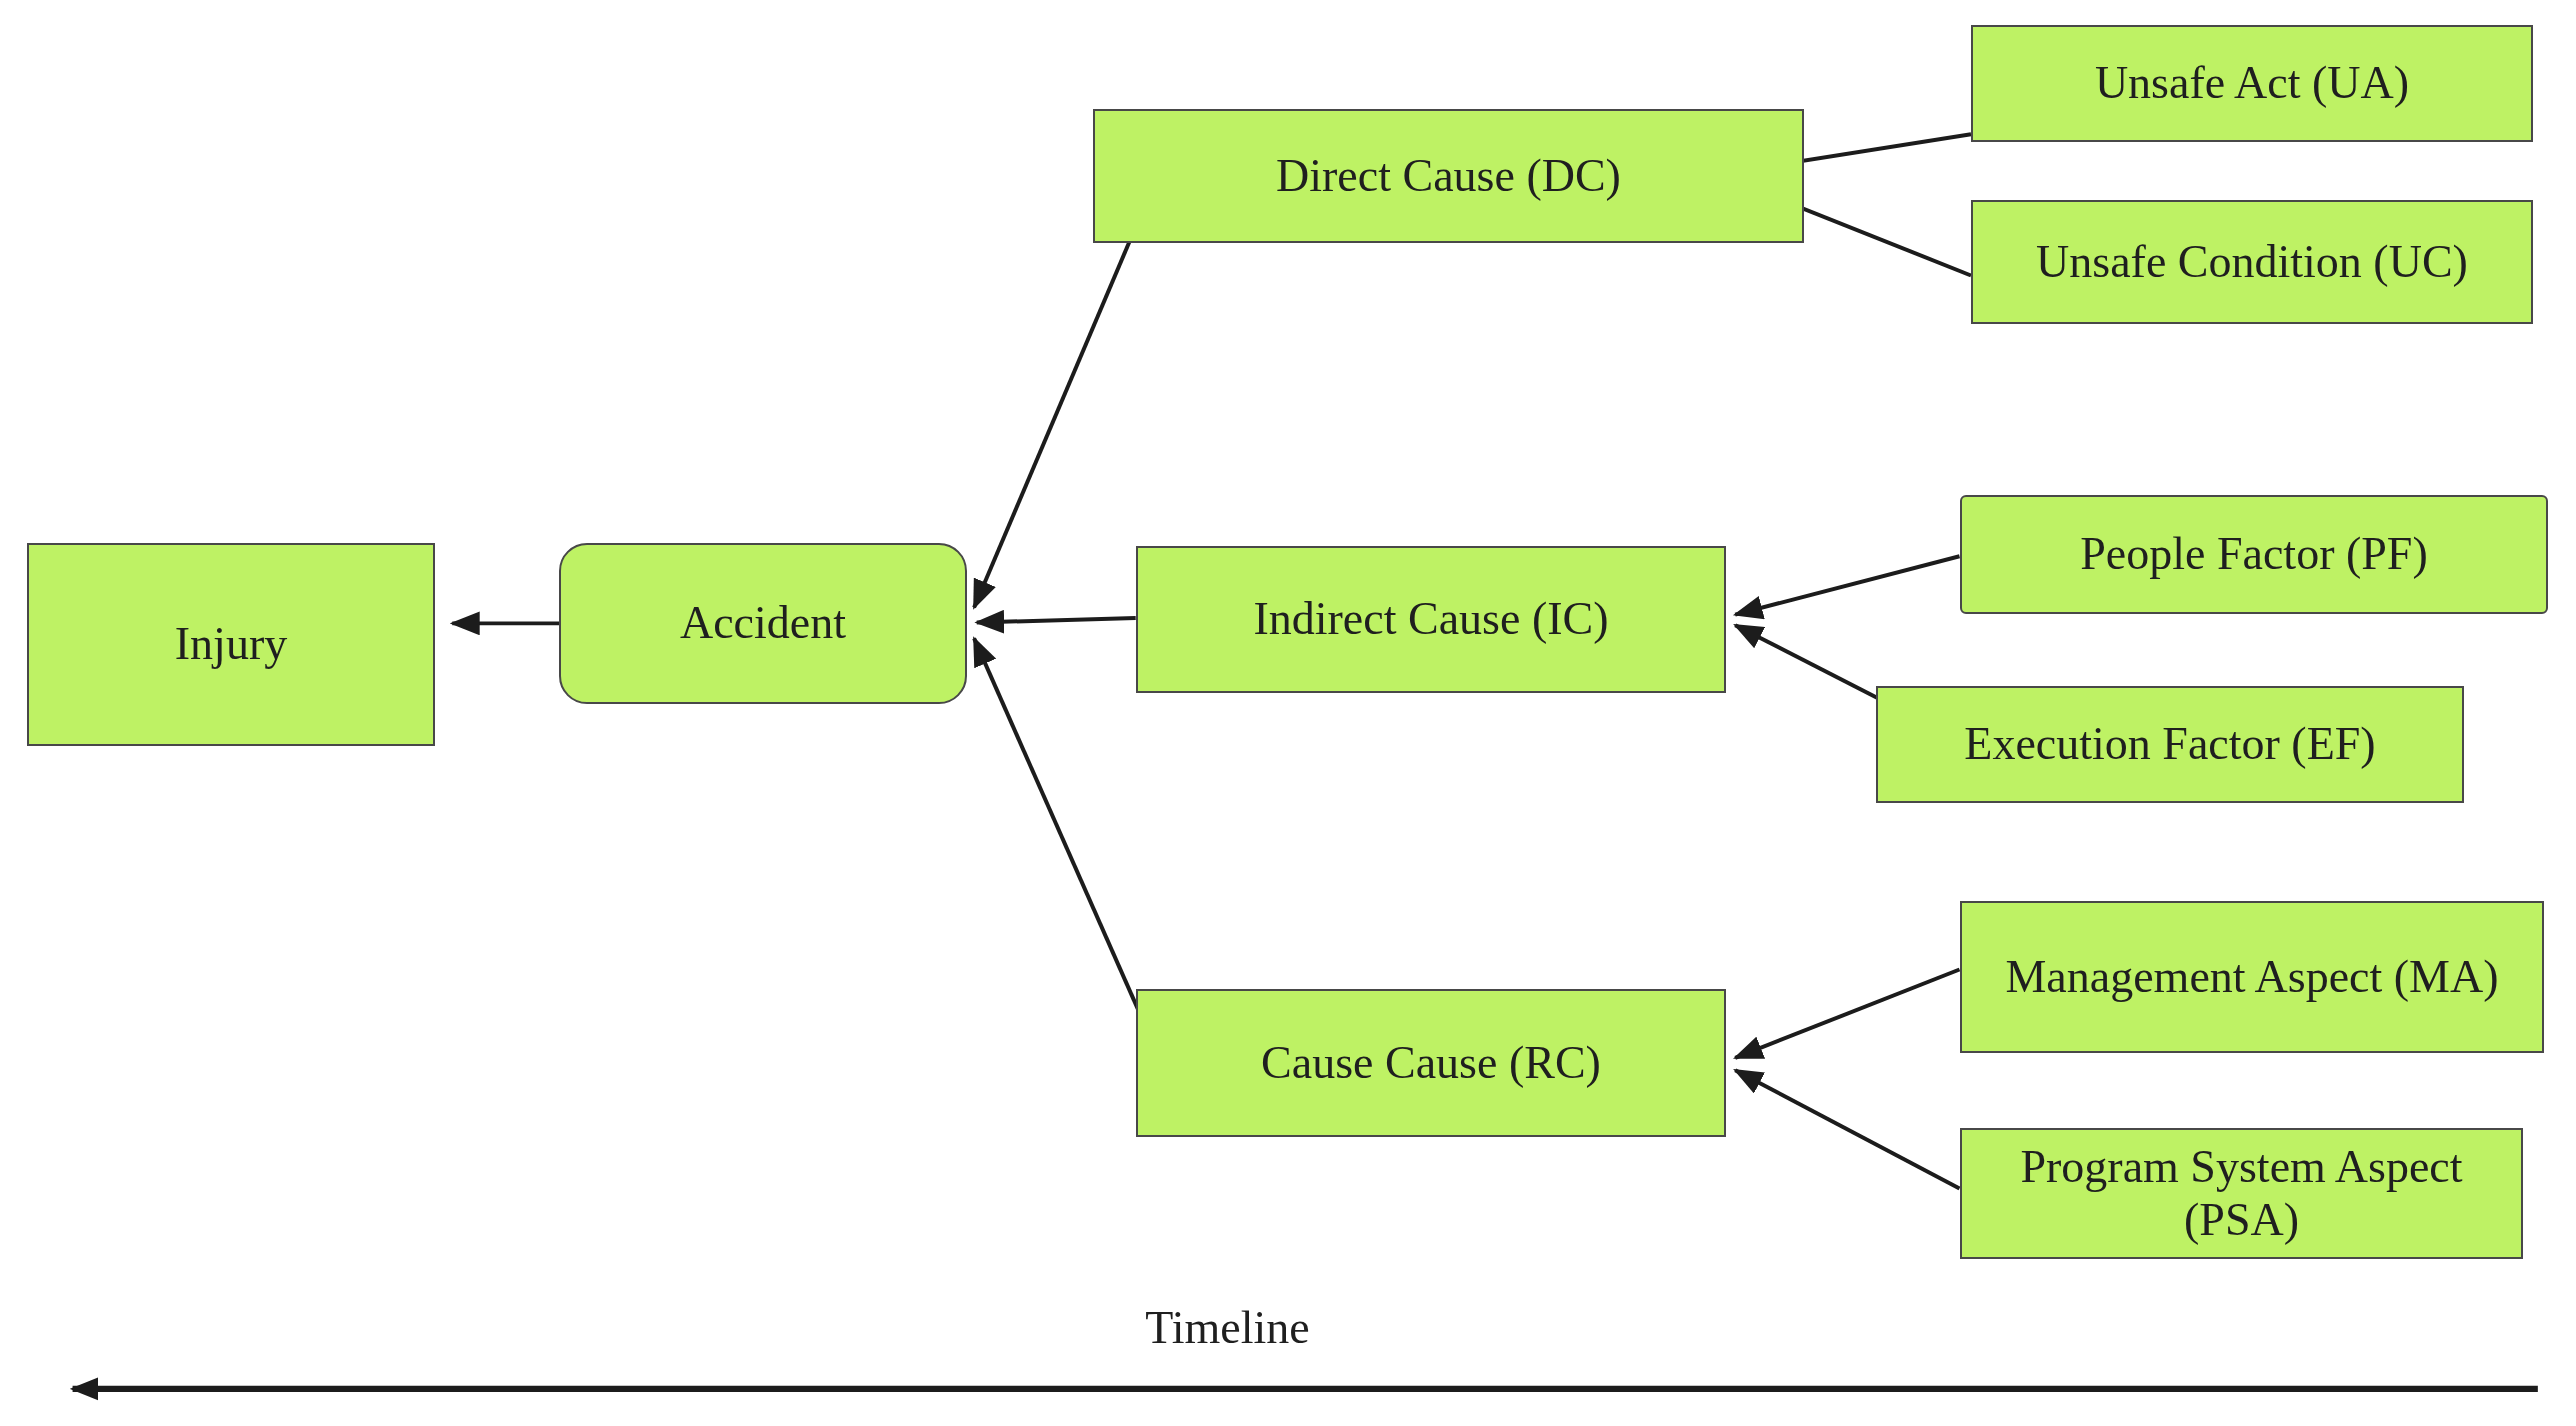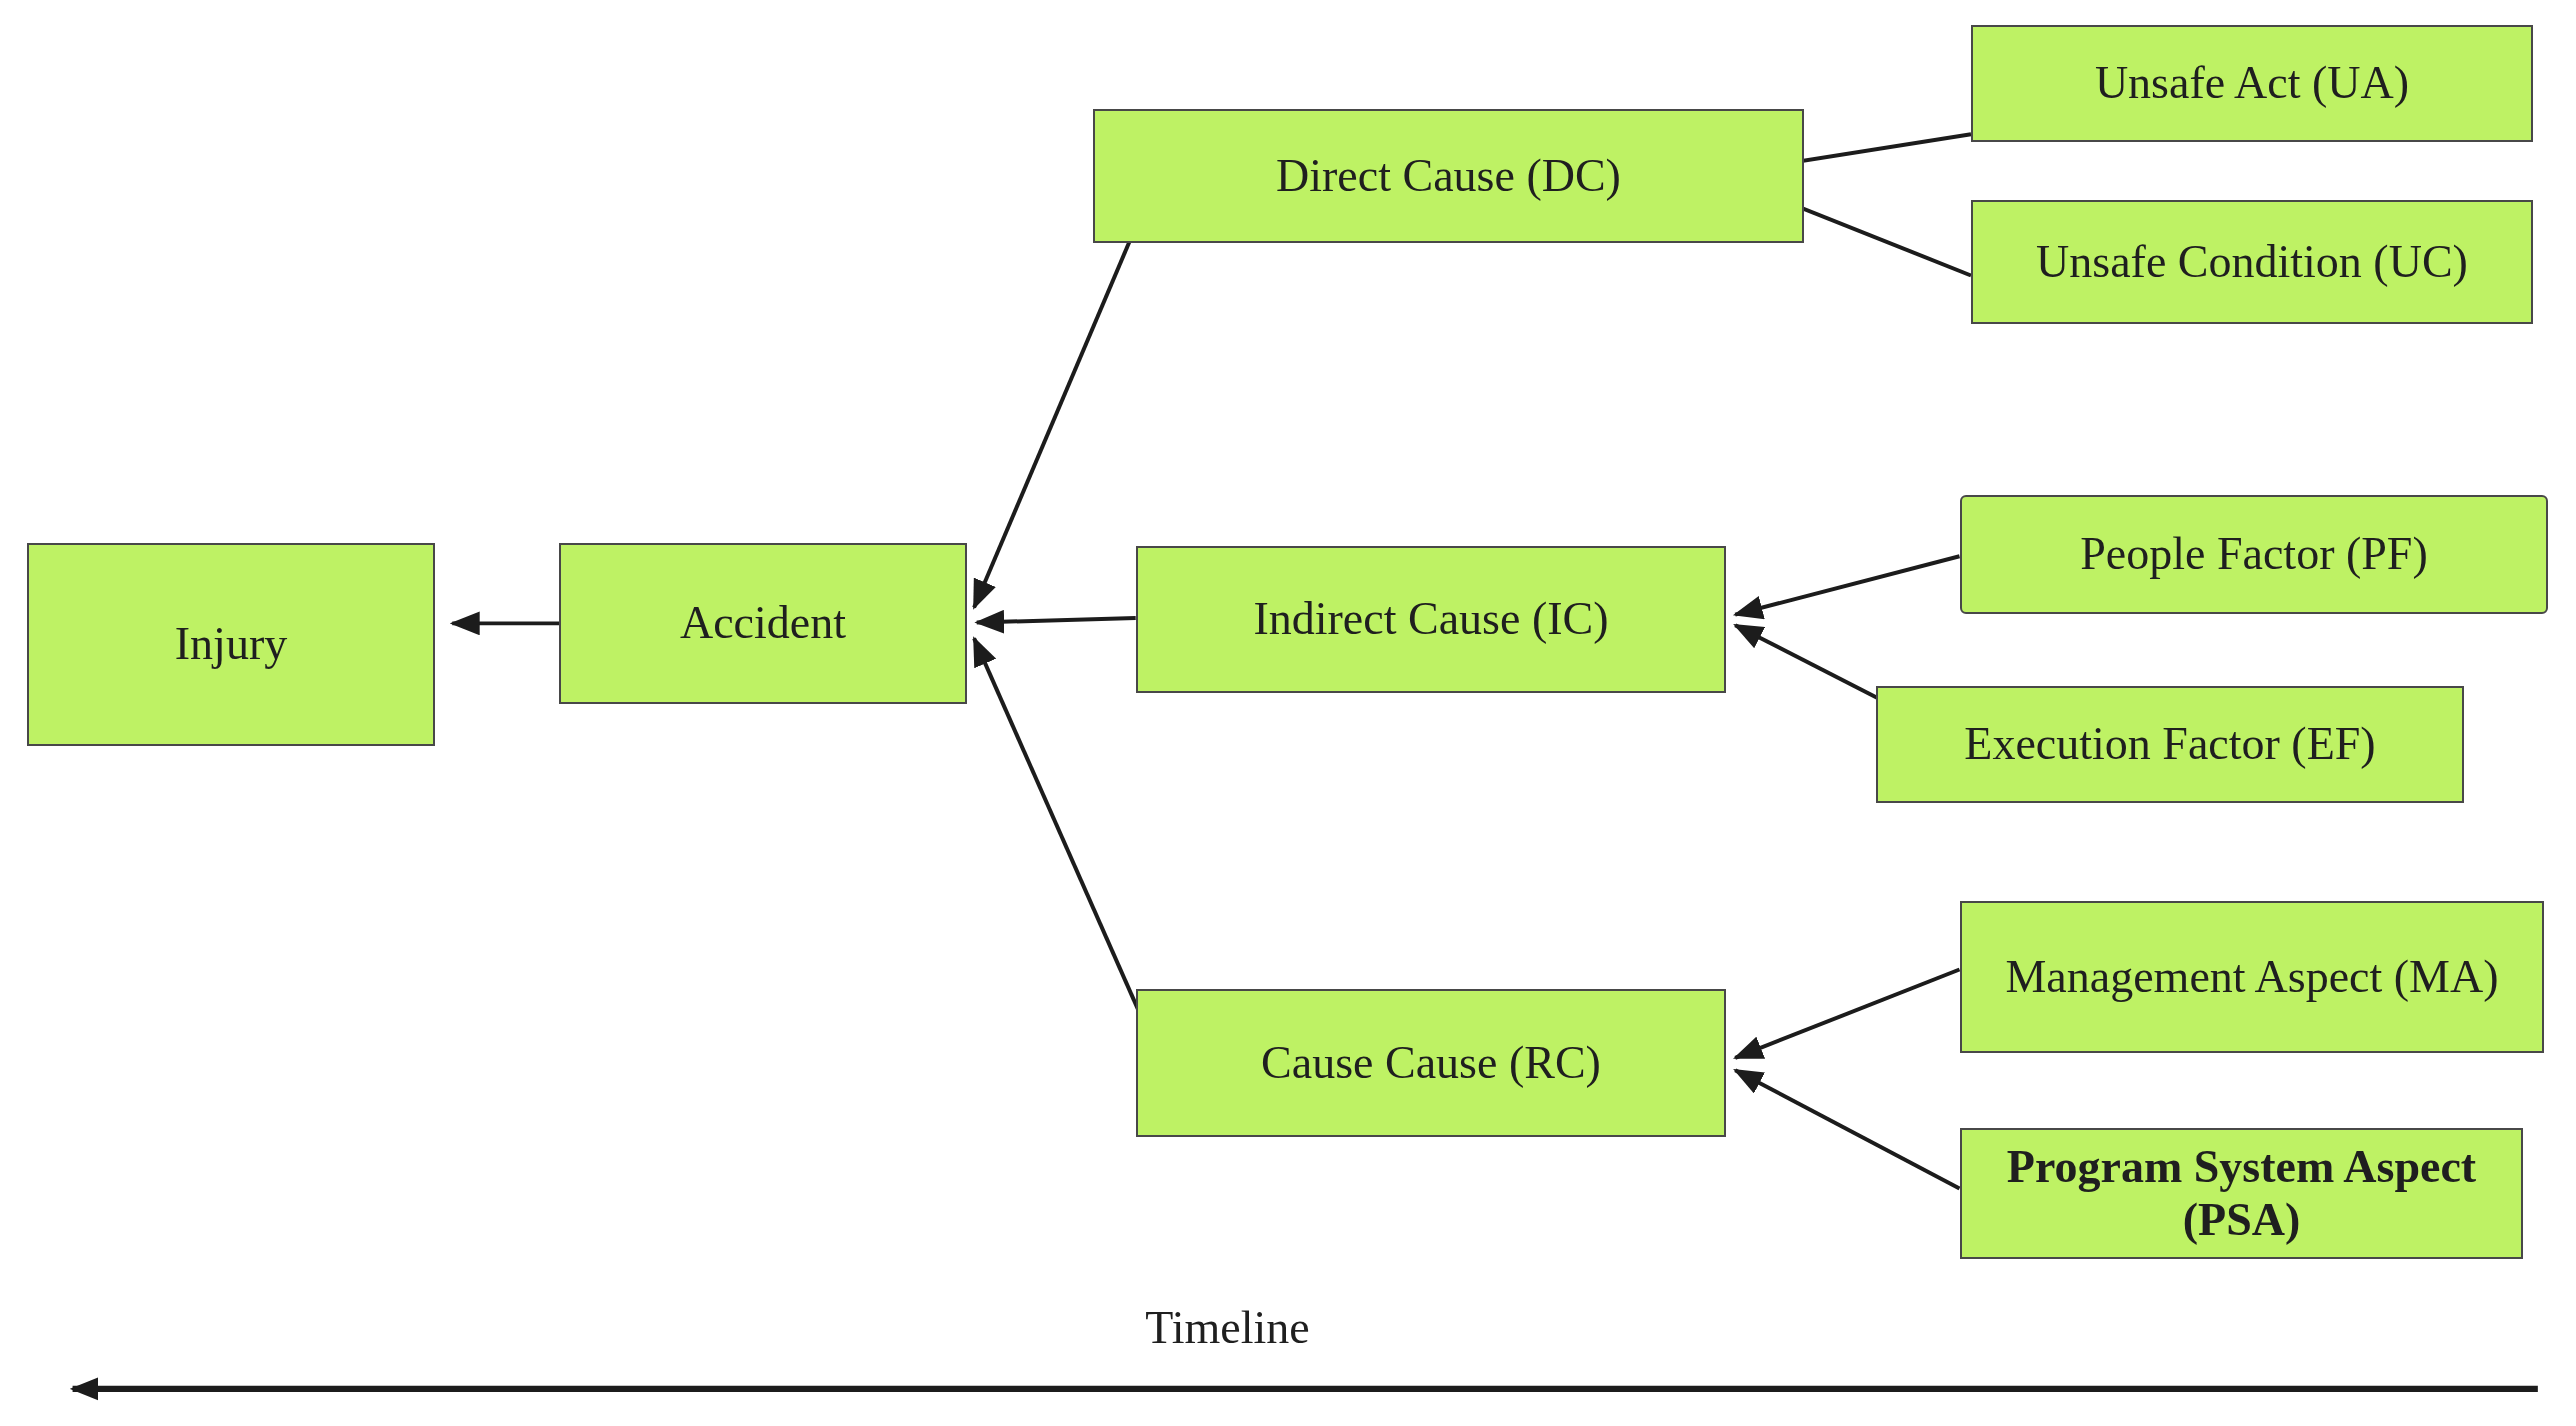--- a/index.html
+++ b/index.html
@@ -83,21 +83,21 @@
     <line x1="2219" y1="1098" x2="1965" y2="1198" stroke="#1c1c1c" stroke-width="4.5" marker-end="url(#arrow)"></line>
     <line x1="2219" y1="1346" x2="1965" y2="1212" stroke="#1c1c1c" stroke-width="4.5" marker-end="url(#arrow)"></line>
 
     <line x1="2874" y1="1573" x2="82" y2="1573" stroke="#1c1c1c" stroke-width="7" marker-end="url(#arrow-timeline)"></line>
   </svg>
 
   <div class="node" style="left:27px; top:543px; width:408px; height:203px;">
     <span class="lbl">Injury</span>
   </div>
 
-  <div class="node" style="left:559px; top:543px; width:408px; height:161px;">
+  <div class="node" style="left:559px; top:543px; width:408px; height:161px;border-radius:28px;">
     <span class="lbl">Accident</span>
   </div>
 
   <div class="node" style="left:1093px; top:109px; width:711px; height:134px;justify-content:center;">
     <span class="lbl">Direct Cause (DC)</span>
   </div>
 
   <div class="node" style="left:1136px; top:546px; width:590px; height:147px;">
     <span class="lbl">Indirect Cause (IC)</span>
   </div>
@@ -119,21 +119,21 @@
   </div>
 
   <div class="node" style="left:1876px; top:686px; width:588px; height:117px;">
     <span class="lbl">Execution Factor (EF)</span>
   </div>
 
   <div class="node" style="left:1960px; top:901px; width:584px; height:152px;">
     <span class="lbl">Management Aspect (MA)</span>
   </div>
 
-  <div class="node" style="left:1960px; top:1128px; width:563px; height:131px;font-weight:bold;">
+  <div class="node" style="left:1960px; top:1128px; width:563px; height:131px;">
     <span class="lbl">Program System Aspect</span>
     <span class="lbl">(PSA)</span>
   </div>
 
   <div class="timeline-label">Timeline</div>
 
 </div>
 
 
 </body></html>

